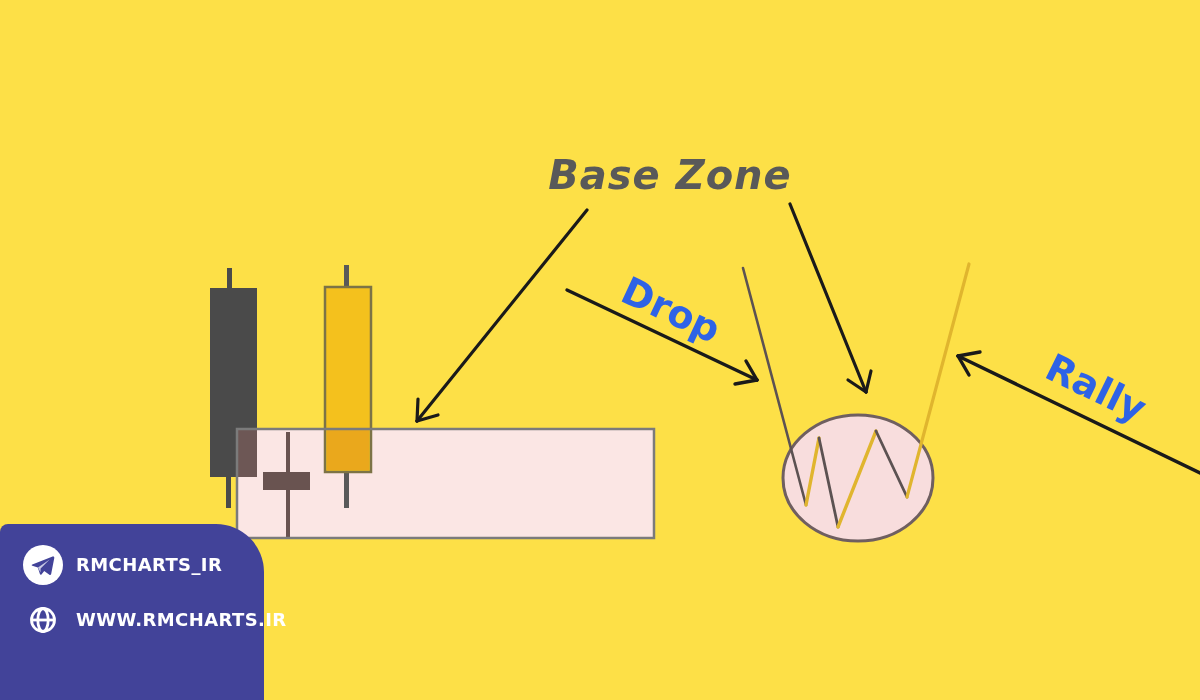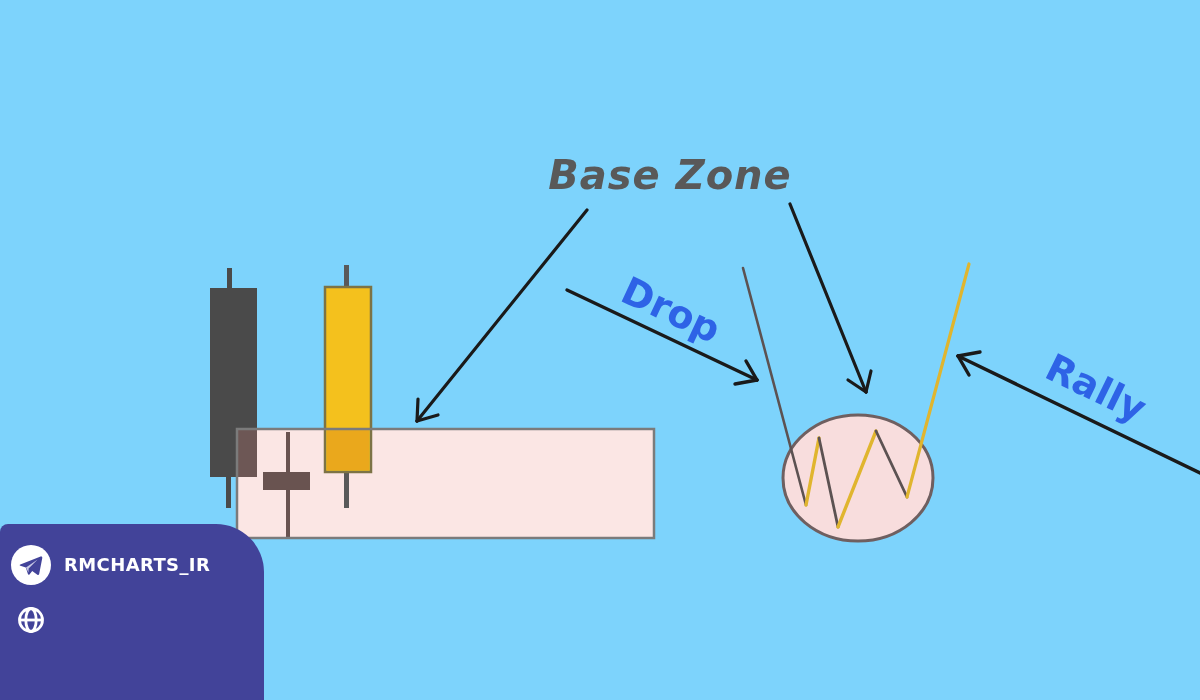--- a/index.html
+++ b/index.html
@@ -1,18 +1,18 @@
 <!DOCTYPE html>
 <html><head>
 <meta charset="utf-8">
 <style>
   html,body{margin:0;padding:0;background:#ffffff;}
   #stage{
     position:relative;width:1200px;height:700px;overflow:hidden;
-    background:#7dd3fc;font-family:"DejaVu Sans","Liberation Sans",sans-serif;
+    background:#fde047;font-family:"DejaVu Sans","Liberation Sans",sans-serif;
   }
   #drawing{position:absolute;left:0;top:0;z-index:1;}
   .lbl{position:absolute;white-space:nowrap;z-index:1;}
   .lbl-title{
     left:670px;top:175px;transform:translate(-50%,-50%);
     font-size:40px;font-weight:700;font-style:italic;color:#595959;letter-spacing:1px;
   }
   .lbl-drop{
     left:671px;top:310px;transform:translate(-50%,-50%) rotate(25deg);
     font-size:38px;font-weight:700;color:#2e63e6;
@@ -22,21 +22,21 @@
     font-size:38px;font-weight:700;color:#2e63e6;
   }
   .social-panel{
     position:absolute;left:0;top:524px;width:264px;height:176px;z-index:2;
     background:#424399;border-radius:8px 48px 0 0;
     display:flex;flex-direction:column;justify-content:flex-start;
     padding-top:13px;box-sizing:border-box;
   }
   .social-row{
     display:flex;align-items:center;gap:13px;
-    padding-left:11px;height:55px;cursor:pointer;
+    padding-left:23px;height:55px;cursor:pointer;
   }
   .social-icon{width:40px;height:40px;flex:0 0 auto;}
   .social-label{
     color:#ffffff;font-size:18px;font-weight:700;letter-spacing:0.4px;
   }
 </style>
 </head>
 <body>
 
 <div id="stage">
@@ -113,16 +113,17 @@
 
 
     <div class="social-row">
       <svg class="social-icon" viewBox="0 0 40 40">
         <g stroke="#ffffff" stroke-width="2.8" fill="none">
           <circle cx="20" cy="20" r="11.5"></circle>
           <ellipse cx="20" cy="20" rx="5.2" ry="11.5"></ellipse>
           <line x1="8.5" y1="20" x2="31.5" y2="20"></line>
         </g>
       </svg>
+      <span class="social-label">WWW.RMCHARTS.IR</span>
     </div>
 
   </div>
 </div>
 
 </body></html>

